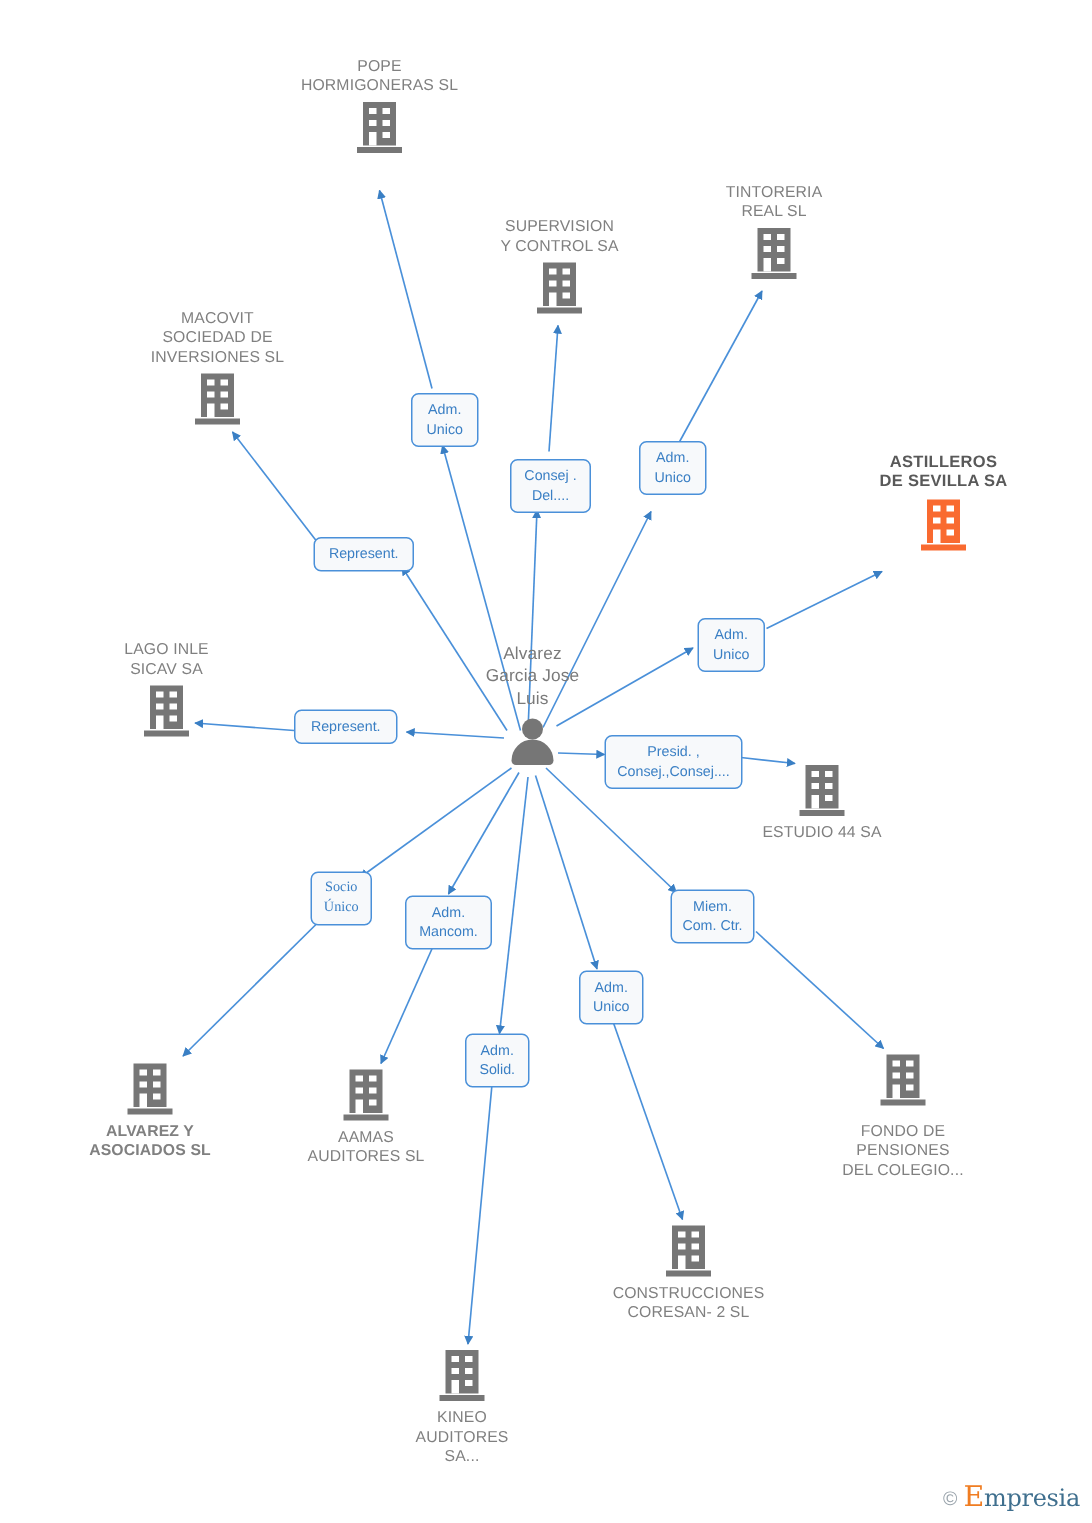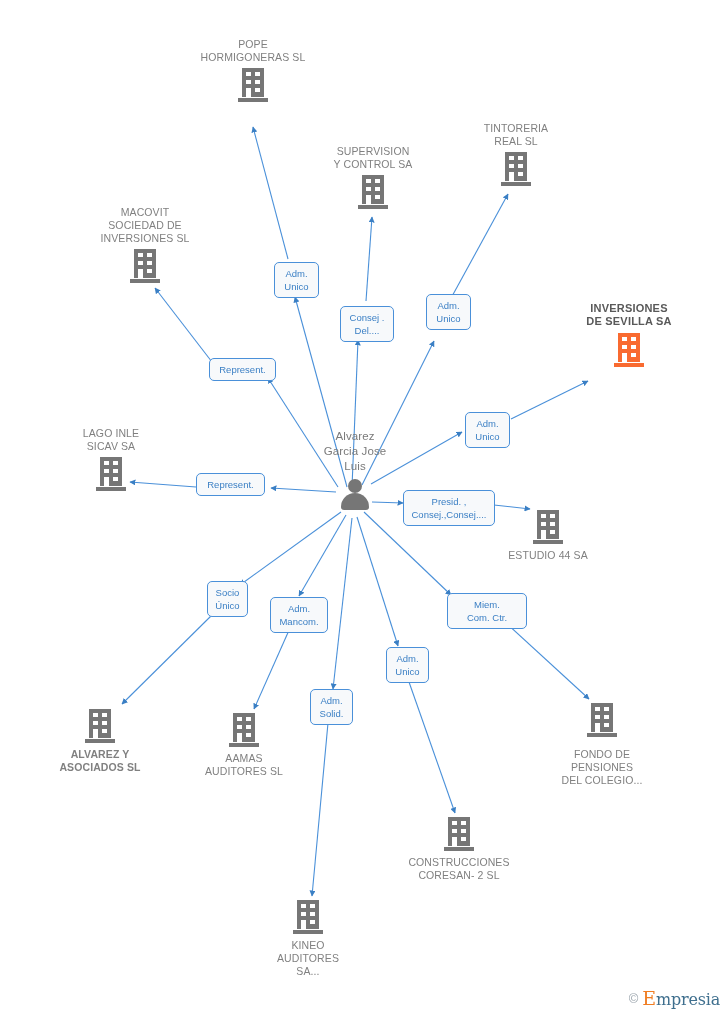--- a/index.html
+++ b/index.html
@@ -269,21 +269,21 @@
         <div class="win" style="left:8px; top:12px;"></div>
         <div class="win" style="left:17px; top:12px;"></div>
         <div class="win" style="left:17px; top:20px;"></div>
         <div class="door"></div>
         <div class="base"></div>
       </div>
     </div>
   </div>
 
   <div class="node highlight" style="left:629px; top:302px;">
-    <div class="nlabel">INVERSIONES
+    <div class="nlabel">ASTILLEROS
 DE SEVILLA SA</div>
     <div class="icon-wrap" style="margin-top:5px;">
       <div class="bldg orange">
         <div class="body"></div>
         <div class="win" style="left:8px; top:4px;"></div>
         <div class="win" style="left:17px; top:4px;"></div>
         <div class="win" style="left:8px; top:12px;"></div>
         <div class="win" style="left:17px; top:12px;"></div>
         <div class="win" style="left:17px; top:20px;"></div>
         <div class="door"></div>
@@ -429,29 +429,29 @@
   <div class="pill" style="left:340px; top:306px; width:54px;">Consej .
 Del....</div>
   <div class="pill" style="left:426px; top:294px; width:45px;">Adm.
 Unico</div>
   <div class="pill" style="left:209px; top:358px; width:67px;">Represent.</div>
   <div class="pill" style="left:465px; top:412px; width:45px;">Adm.
 Unico</div>
   <div class="pill" style="left:196px; top:473px; width:69px;">Represent.</div>
   <div class="pill" style="left:403px; top:490px; width:92px;">Presid. ,
 Consej.,Consej....</div>
-  <div class="pill" style="left:207px; top:581px; width:41px;">Socio
+  <div class="pill" style="left:207px; top:581px; width:41px;font-family:Liberation Serif, serif;">Socio
 Único</div>
   <div class="pill" style="left:270px; top:597px; width:58px;">Adm.
 Mancom.</div>
   <div class="pill" style="left:310px; top:689px; width:43px;">Adm.
 Solid.</div>
   <div class="pill" style="left:386px; top:647px; width:43px;">Adm.
 Unico</div>
-  <div class="pill" style="left:447px; top:593px; width:80px;">Miem.
+  <div class="pill" style="left:447px; top:593px; width:56px;">Miem.
 Com. Ctr.</div>
 
   <div id="watermark">
     <span class="copy">©</span>
     <span class="brand"><span class="e">E</span><span>mpresia</span></span>
   </div>
 
 </div>
 
 </body></html>

